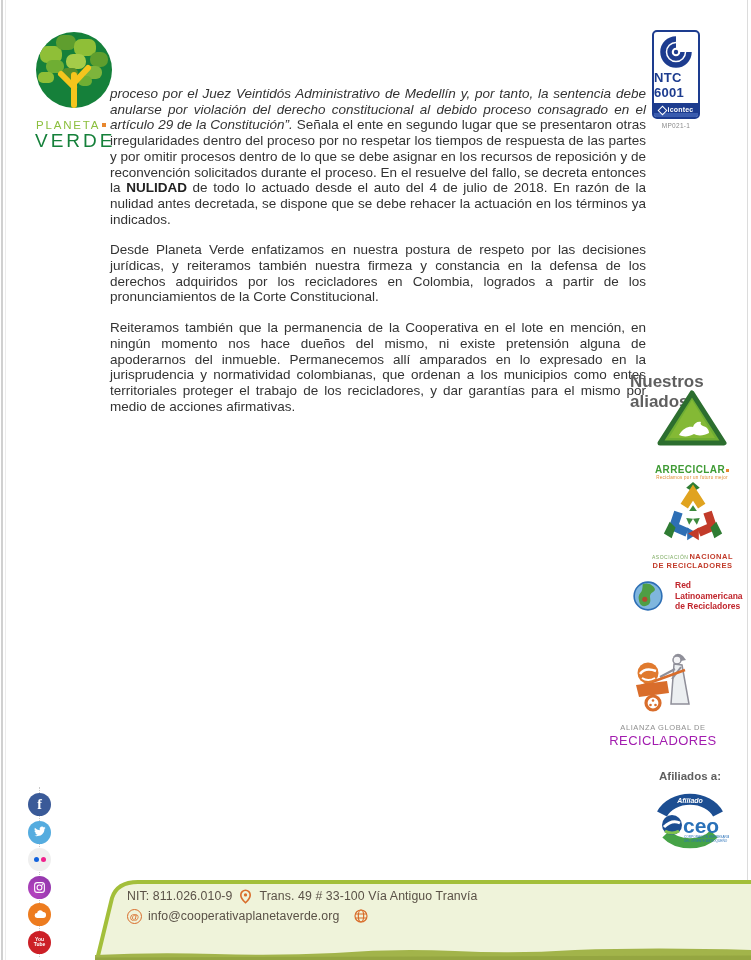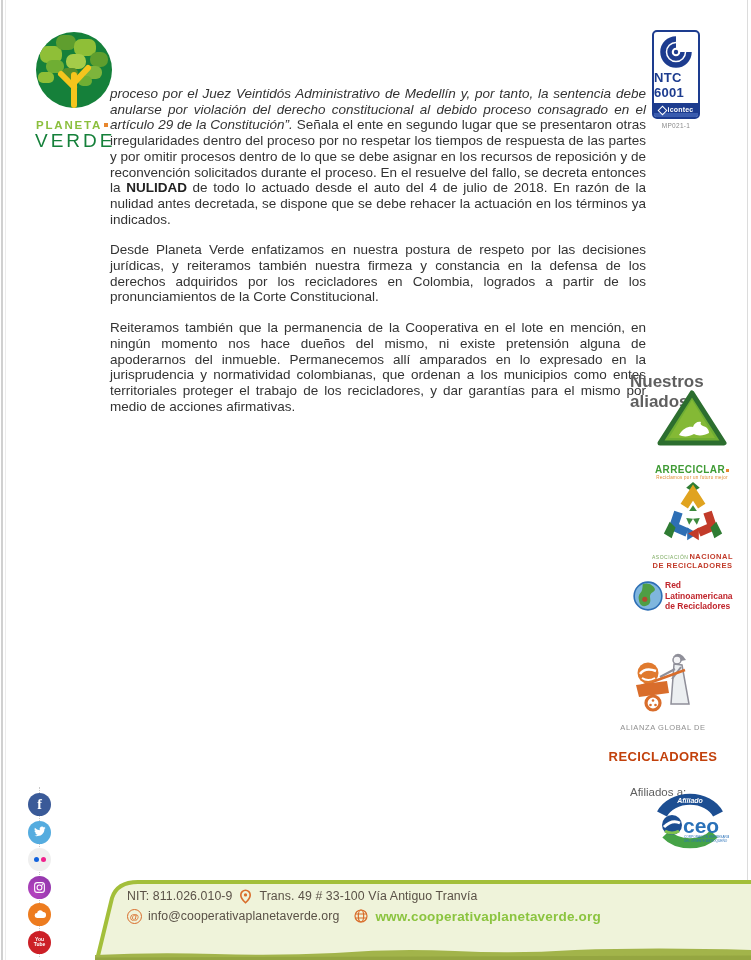--- a/index.html
+++ b/index.html
@@ -5,21 +5,21 @@
   html,body{margin:0;padding:0;background:#888;}
   .page{position:relative;width:751px;height:960px;background:#ffffff;overflow:hidden;
         font-family:"Liberation Sans",sans-serif;margin:0 auto;}
   .edge{position:absolute;top:0;bottom:0;}
   .edge-l{left:1px;width:2px;background:#d0d0d0;}
   .edge-l2{left:5px;width:1px;background:#ececec;}
   .edge-r{right:3px;width:1px;background:#dcdcdc;}
 
   
   .logo{position:absolute;left:34px;top:30px;width:120px;}
-  .logo .word1{margin-top:5px;font-weight:bold;font-size:11.5px;letter-spacing:1.8px;color:#8bbf3d;margin-left:2px;}
+  .logo .word1{margin-top:5px;font-weight:normal;font-size:11.5px;letter-spacing:1.8px;color:#8bbf3d;margin-left:2px;}
   .logo .dot{display:inline-block;width:4px;height:4px;background:#e8872e;margin-left:2px;vertical-align:2px;}
   .logo .word2{font-weight:normal;font-size:19px;letter-spacing:3px;color:#15803a;margin-left:1px;margin-top:-1px;}
 
   
   .badge{position:absolute;left:652px;top:30px;width:48px;height:89px;background:#fff;
          border:2px solid #1d3c8f;border-radius:5px;display:flex;flex-direction:column;align-items:center;box-sizing:border-box;}
   .badge .swirl{margin-top:4px;}
   .badge .std{font-size:13px;font-weight:bold;color:#1d3c8f;margin-top:2px;letter-spacing:0.3px;}
   .badge .band{margin-top:3px;width:100%;flex:1;background:linear-gradient(#1d3c8f 0 72%,#3a5cae 72% 100%);
          border-radius:0 0 2px 2px;display:flex;align-items:flex-start;justify-content:center;gap:2px;padding-top:3px;box-sizing:border-box;}
@@ -40,26 +40,26 @@
   .allies-label{position:absolute;left:630px;top:372px;width:120px;font-size:17px;font-weight:600;color:#5f5f5f;}
   .ally{position:absolute;text-align:center;}
   .arreciclar{left:638px;top:390px;width:108px;}
   .arreciclar .nm{font-size:10px;font-weight:bold;color:#3f9b35;letter-spacing:0.4px;margin-top:14px;}
   .arreciclar .nm .odot{display:inline-block;width:3px;height:3px;background:#e8872e;margin-left:1px;vertical-align:1px;}
   .arreciclar .tag{font-size:4.5px;color:#e08a2e;letter-spacing:0.3px;}
   .anr{left:640px;top:481px;width:105px;}
   .anr .l1{font-size:7.5px;font-weight:bold;color:#c23b2a;letter-spacing:0.5px;margin-top:1px;}
   .anr .l1 .pre{font-size:5px;color:#7aa95c;font-weight:normal;margin-right:1px;}
   .anr .l2{font-size:7.5px;font-weight:bold;color:#c23b2a;letter-spacing:0.5px;}
-  .redlat{left:632px;top:580px;width:116px;display:flex;align-items:center;gap:1px;text-align:left;}
+  .redlat{left:632px;top:580px;width:116px;display:flex;align-items:center;gap:11px;text-align:left;}
   .redlat .txt{font-size:8.5px;font-weight:bold;color:#c0252c;line-height:10.5px;}
   .alianza{left:604px;top:652px;width:118px;}
   .alianza .l1{font-size:7.5px;color:#8f8f8f;letter-spacing:0.6px;margin-top:7px;}
-  .alianza .l2{font-size:13px;font-weight:bold;color:#c2410c;letter-spacing:0.4px;margin-top:17px;}
-  .afiliados-label{position:absolute;left:630px;top:770px;width:120px;text-align:left;font-size:11.5px;font-weight:400;color:#5f5f5f;margin-top:16px;}
+  .alianza .l2{font-size:13px;font-weight:normal;color:#a21caf;letter-spacing:0.4px;margin-top:1px;}
+  .afiliados-label{position:absolute;left:630px;top:770px;width:120px;text-align:center;font-size:11.5px;font-weight:700;color:#5f5f5f;}
   .ceo{left:632px;top:788px;width:116px;}
 
   
   .social{position:absolute;left:28px;top:793px;display:flex;flex-direction:column;gap:4.5px;z-index:3;}
   .social:before{content:"";position:absolute;left:11px;top:-6px;height:170px;border-left:1px dotted #c9c9c9;z-index:-1;}
   .sicon{width:23px;height:23px;border-radius:50%;display:flex;align-items:center;justify-content:center;}
   .fb{background:#3a5a98;color:#fff;font-weight:bold;font-size:14px;font-family:"Liberation Serif",serif;}
   .tw{background:#55acdf;}
   .fl{background:#efefef;gap:2px;}
   .fl i{width:5px;height:5px;border-radius:50%;display:block;}
@@ -269,21 +269,20 @@
     <div class="f-row">
       <span class="at-circle">@</span>
       <span>info@cooperativaplanetaverde.org</span>
       <span class="f-ic" style="margin-left:8px">
         <svg width="16" height="16" viewBox="0 0 24 24" fill="none" stroke="#d96d2b" stroke-width="1.8">
             <circle cx="12" cy="12" r="9"></circle>
             <ellipse cx="12" cy="12" rx="4" ry="9"></ellipse>
             <path d="M3.5 9h17M3.5 15h17"></path>
           </svg>
       </span>
-      <span class="fweb">www.cooperativaplanetaverde.org</span>
     </div>
   </div>
 
   <svg class="band-svg" width="656" height="14" viewBox="0 0 656 14">
     <path d="M0 14 L0 9 Q60 6 120 8 T240 7 Q300 2 360 5 T480 4 Q560 1 656 4 L656 14 Z" fill="#a2b44a"></path>
     <path d="M0 14 L0 11.5 L656 9.5 L656 14 Z" fill="#8a9a3a" opacity="0.55"></path>
   </svg>
 </div>
 
 </body></html>

